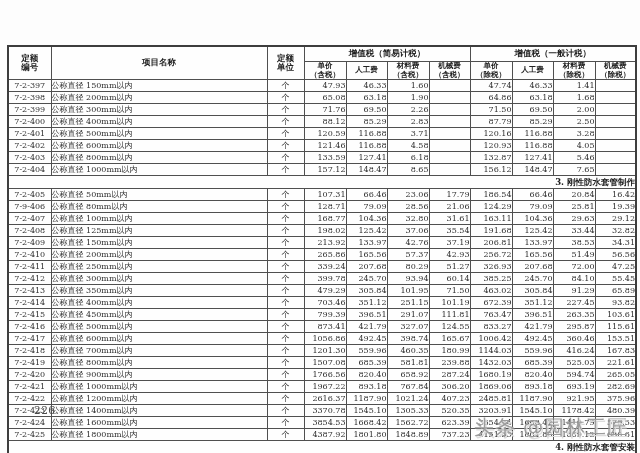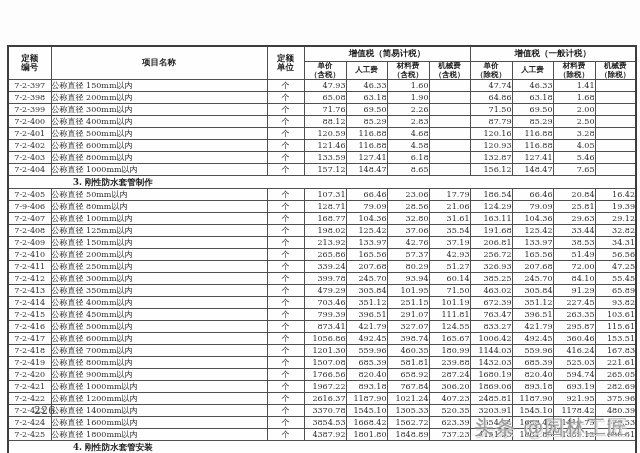--- a/index.html
+++ b/index.html
@@ -31,21 +31,21 @@
     color: #222;
   }
   tr.group-row th { height: 14px; font-size: 8.5px; line-height: 1.1; }
   tr.sub-row th { height: 17px; font-size: 7.5px; line-height: 1.1; }
   th.rowspan-head { font-size: 8px; line-height: 1.15; }
   td.c-code { text-align: center; font-size: 8px; height: 11px; line-height: 11px; }
   td.c-name { text-align: left; font-size: 8px; padding-left: 4px; height: 11px; line-height: 11px; }
   td.c-unit { text-align: center; font-size: 8px; height: 11px; line-height: 11px; }
   td.c-num  { text-align: right; font-size: 8px; padding-right: 3px; height: 11px; line-height: 11px; }
   tr.section-row td {
-    text-align: left;
+    text-align: right;
     padding-left: 64px;
     font-weight: bold;
     font-size: 8.5px;
     height: 12px;
     line-height: 12px;
     color: #1d1d1d;
   }
   .page-number {
     position: absolute;
     left: 34px; top: 404px;
@@ -161,21 +161,21 @@
           <td class="c-num">85.29</td>
           <td class="c-num">2.50</td>
           <td class="c-num"></td>
         </tr>
         <tr class="data-row">
           <td class="c-code">7-2-401</td>
           <td class="c-name">公称直径 500mm以内</td>
           <td class="c-unit">个</td>
           <td class="c-num">120.59</td>
           <td class="c-num">116.88</td>
-          <td class="c-num">4.68</td>
+          <td class="c-num">3.71</td>
           <td class="c-num"></td>
           <td class="c-num">120.16</td>
           <td class="c-num">116.88</td>
           <td class="c-num">3.28</td>
           <td class="c-num"></td>
         </tr>
         <tr class="data-row">
           <td class="c-code">7-2-402</td>
           <td class="c-name">公称直径 600mm以内</td>
           <td class="c-unit">个</td>

